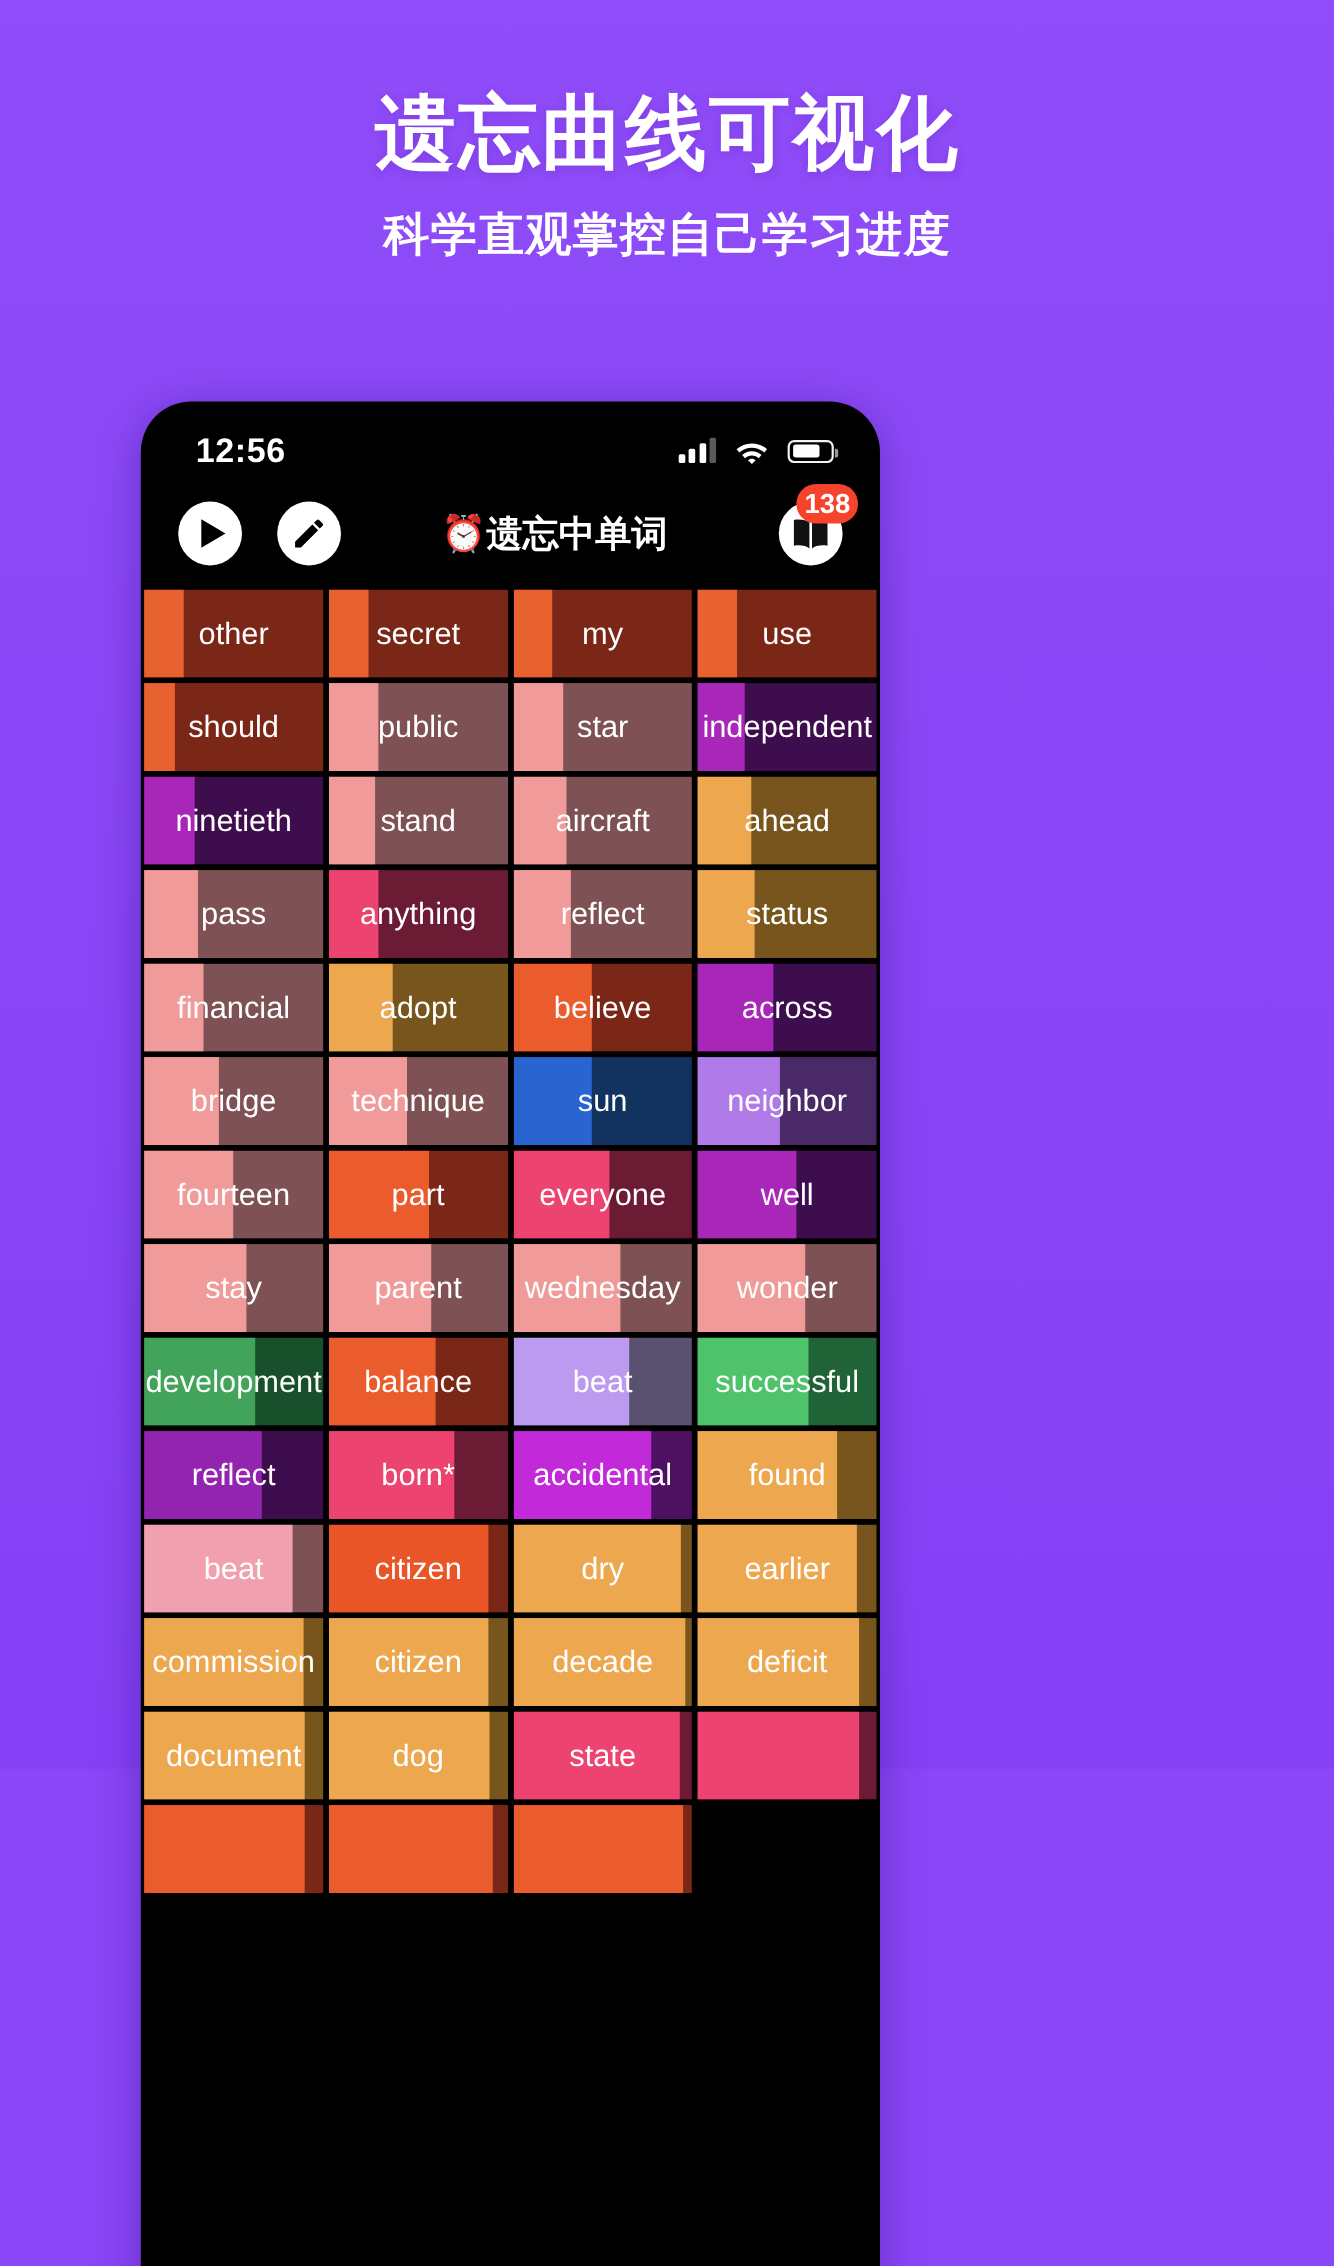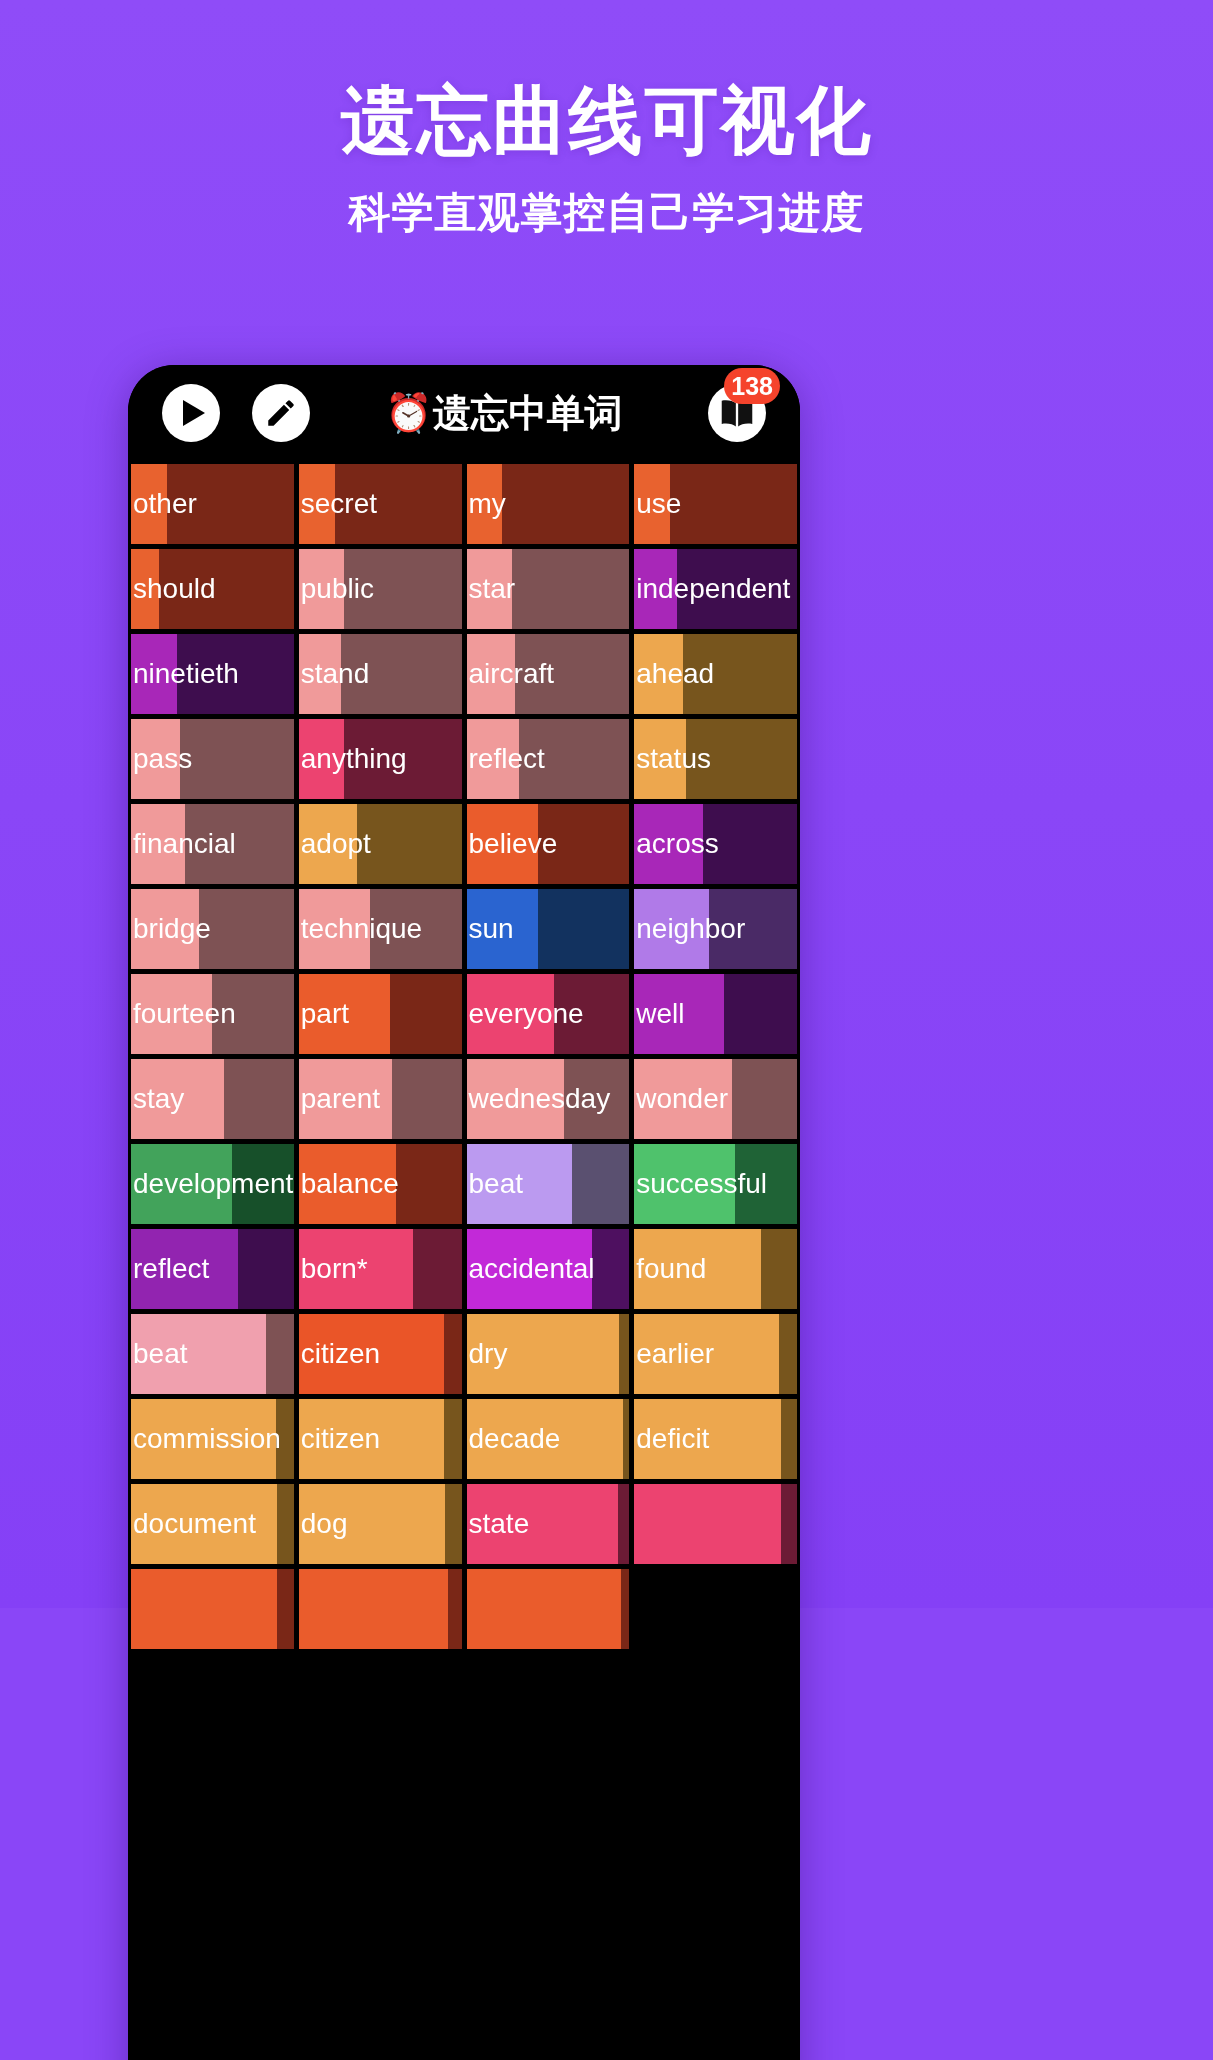--- a/index.html
+++ b/index.html
@@ -116,21 +116,21 @@
     width: 0; height: 0;
     border-left: 22px solid #000;
     border-top: 13px solid transparent;
     border-bottom: 13px solid transparent;
     margin-left: 6px;
   }
   .nav-title {
     flex: 1;
     text-align: left;
     color: #ffffff;
-    font-size: 38px;
+    font-size: 33px;
     font-weight: bold;
     white-space: nowrap;
     display: flex;
     align-items: center;
     justify-content: center;
     gap: 4px;
     padding-right: 10px;
   }
   .book-wrap { position: relative; flex: 0 0 auto; }
   .badge {
@@ -155,21 +155,21 @@
     grid-template-columns: repeat(4, 1fr);
     gap: 5px;
     padding: 3px 3px 0 3px;
   }
   .cell {
     position: relative;
     height: 80px;
     overflow: hidden;
     display: flex;
     align-items: center;
-    justify-content: flex-start;
+    justify-content: center;
   }
   .cell .bg { position: absolute; inset: 0; }
   .cell .fill { position: absolute; left: 0; top: 0; bottom: 0; }
   .cell .label {
     position: relative;
     z-index: 2;
     color: #ffffff;
     font-size: 28px;
     font-weight: normal;
     line-height: 1;
@@ -183,20 +183,41 @@
 
 <div class="page">
 
   <div class="headline">
     <div class="headline-title">遗忘曲线可视化</div>
     <div class="headline-sub">科学直观掌控自己学习进度</div>
   </div>
 
   <div class="phone">
 
+    <div class="statusbar">
+      <div class="status-time">12:56</div>
+      <div class="status-icons">
+        <div class="signal">
+            <i></i>
+            <i></i>
+            <i></i>
+            <i></i>
+          </div>
+        <div class="wifi">
+          <svg width="31" height="23" viewBox="0 0 31 23">
+            <path d="M15.5 4.2c5.4 0 10.3 2 13.9 5.3l-2.6 2.9C23.8 9.6 19.8 8 15.5 8S7.2 9.6 4.2 12.4L1.6 9.5C5.2 6.2 10.1 4.2 15.5 4.2z" fill="#fff"></path>
+            <path d="M15.5 11.2c3.4 0 6.5 1.3 8.8 3.4l-2.6 2.9c-1.7-1.5-3.8-2.4-6.2-2.4s-4.5.9-6.2 2.4l-2.6-2.9c2.3-2.1 5.4-3.4 8.8-3.4z" fill="#fff"></path>
+            <path d="M15.5 18c1.4 0 2.6.6 3.5 1.5l-3.5 3.3-3.5-3.3c.9-.9 2.1-1.5 3.5-1.5z" fill="#fff"></path>
+          </svg>
+        </div>
+        <div class="battery">
+            <span style="width:75%"></span>
+          </div>
+      </div>
+    </div>
 
     <div class="navbar">
       <div class="circle-btn play">
         <span class="play-tri"></span>
       </div>
       <div class="circle-btn">
         <svg width="34" height="34" viewBox="0 0 24 24">
           <path d="M3 17.25V21h3.75L17.81 9.94l-3.75-3.75L3 17.25zM20.71 7.04a1 1 0 000-1.41l-2.34-2.34a1 1 0 00-1.41 0l-1.83 1.83 3.75 3.75 1.83-1.83z" fill="#000"></path>
         </svg>
       </div>

